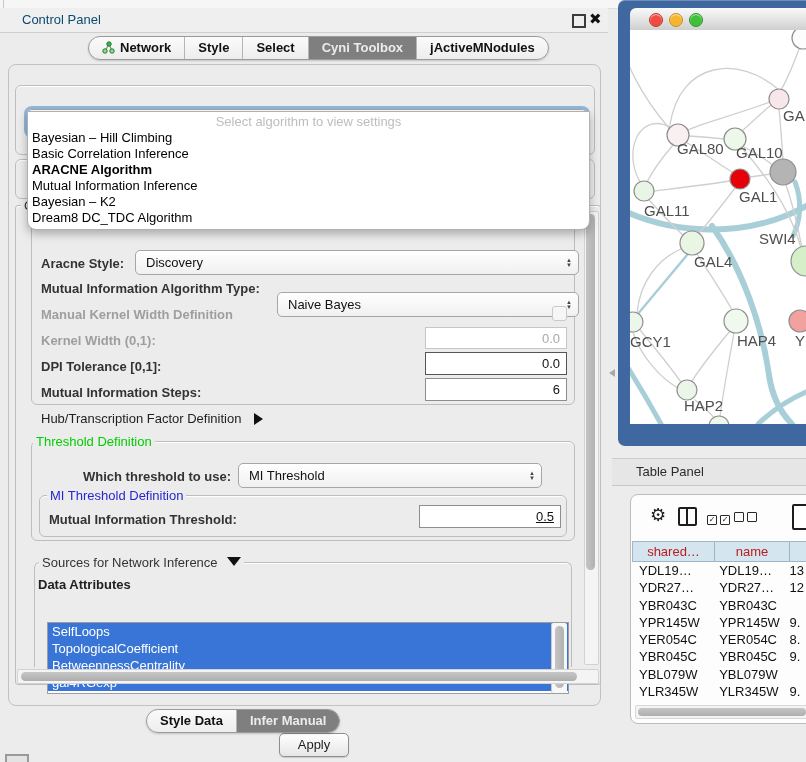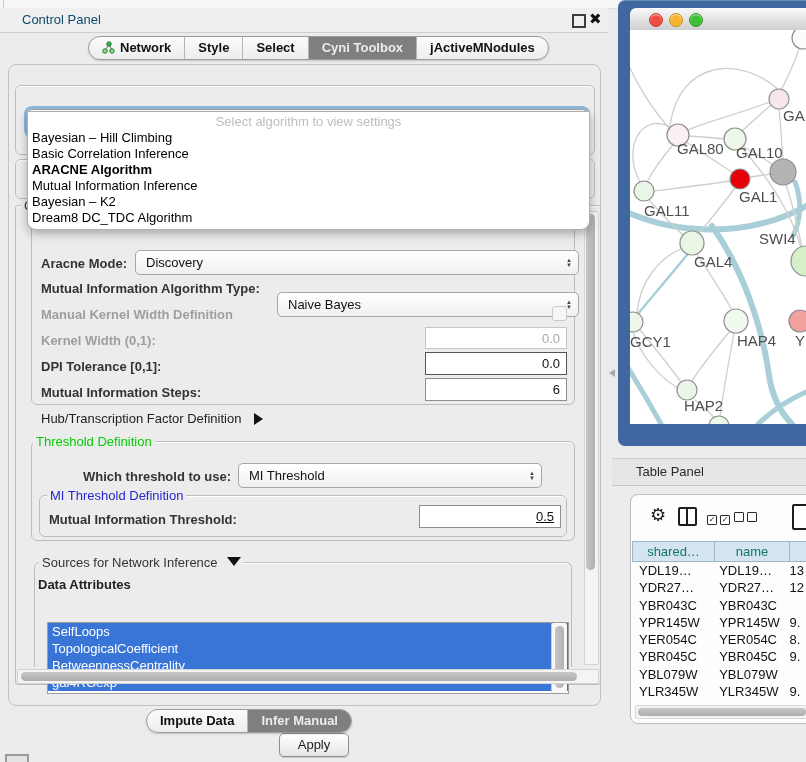--- a/index.html
+++ b/index.html
@@ -82,21 +82,21 @@
   .tp-title{position:absolute;left:24px;top:5px;color:#2b2b2b;}
   .tcard{left:630px;top:494px;width:200px;height:228px;background:#fdfdfd;border:1px solid #bdbdbd;border-radius:8px;}
   .ticon{position:absolute;color:#1d1d1d;}
   .col-ico{width:15px;height:15px;border:2px solid #1d1d1d;border-radius:2px;}
   .col-ico div{width:50%;height:100%;border-right:2px solid #1d1d1d;box-sizing:border-box;}
   .cbx{width:8px;height:8px;border:1.5px solid #2a2a2a;border-radius:1px;display:inline-block;
        font-size:8px;line-height:8px;text-align:center;margin-right:3px;}
   .page-ico{width:16px;height:22px;border:2px solid #1d1d1d;border-radius:2px;background:#fff;}
   .thead{position:absolute;display:flex;}
   .th{background:#d4e5ef;border:1px solid #9fb6c4;border-right:none;text-align:center;
-      height:19px;line-height:19px;overflow:hidden;color:#0f766e;}
+      height:19px;line-height:19px;overflow:hidden;color:#b91c1c;}
   .th:last-child{border-right:1px solid #9fb6c4;}
   .trows{position:absolute;overflow:hidden;}
   .trow{display:flex;height:17.3px;line-height:17px;color:#111;}
   .td{overflow:hidden;white-space:nowrap;}
 
   .mini-square{left:5px;top:754px;width:20px;height:14px;border:2px solid #9a9a9a;background:#e3e3e3;}
   .sash-arrow{left:609px;top:369px;width:0;height:0;border-top:4px solid transparent;
               border-bottom:4px solid transparent;border-right:6px solid #a9a9a9;}
   svg text{font-family:"Liberation Sans","DejaVu Sans",sans-serif;}
 </style>
@@ -164,21 +164,21 @@
             <div class="dd-item">Dream8 DC_TDC Algorithm</div>
           </div>
       </div>
 
       <div class="gbox" style="left:6px;top:140px;width:584px;height:478px;border-radius:3px;"></div>
       <span class="gtitle t-dark" style="left:12px;top:134px;">Cyni Algorithm Settings</span>
 
       <div class="gbox" style="left:22px;top:156px;width:542px;height:182px;"></div>
       <span class="gtitle t-blue" style="left:30px;top:150px;">Algorithm Definition</span>
 
-      <span class="lbl" style="left:32px;top:191px;">Aracne Mode:</span>
+      <span class="lbl" style="left:32px;top:191px;">Aracne Style:</span>
       <div class="combo" style="left:126px;top:185px;width:432px;height:23px;">
         <span>Discovery</span>
         <span class="arrows">▲<span>▼</span></span>
       </div>
 
       <span class="lbl" style="left:32px;top:216px;">Mutual Information Algorithm Type:</span>
       <div class="combo" style="left:268px;top:227px;width:290px;height:23px;">
         <span>Naive Bayes</span>
         <span class="arrows">▲<span>▼</span></span>
       </div>
@@ -237,21 +237,21 @@
       </div>
       <div class="sbar" style="left:8px;top:604px;width:580px;height:13px;">
         <div class="sthumb h" style="left:3px;top:2px;width:556px;height:9px;"></div>
       </div>
 
       <div class="abs apply">Apply</div>
     </div>
 
     <div class="abs tabstrip" id="bottom-tabs">
         <div class="tab">
-          <span>Impute Data</span>
+          <span>Style Data</span>
         </div>
         <div class="tab sel">
           <span>Infer Manual</span>
         </div>
       </div>
   </div>
 
   <div class="abs netwin">
     <div class="net-titlebar">
       <span class="tl" id="tl-red" style="left: 19px; border: 1px solid rgb(192, 57, 47); background: rgb(239, 75, 64);"></span>

